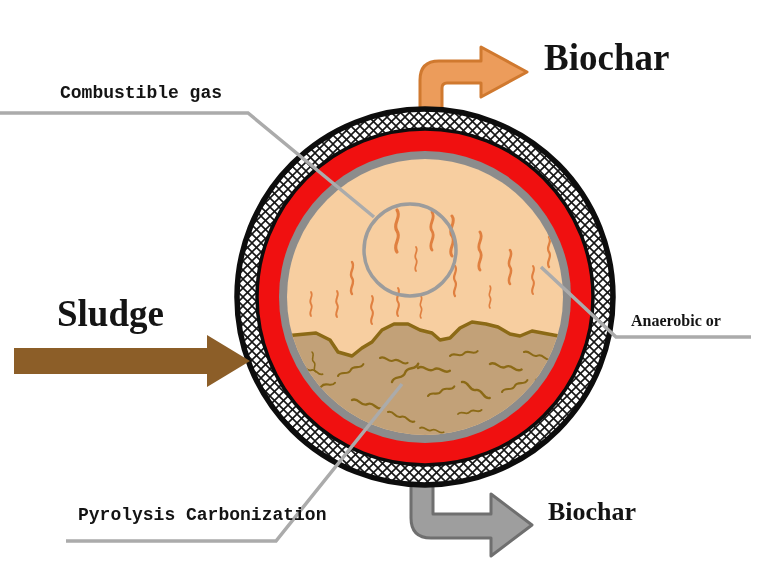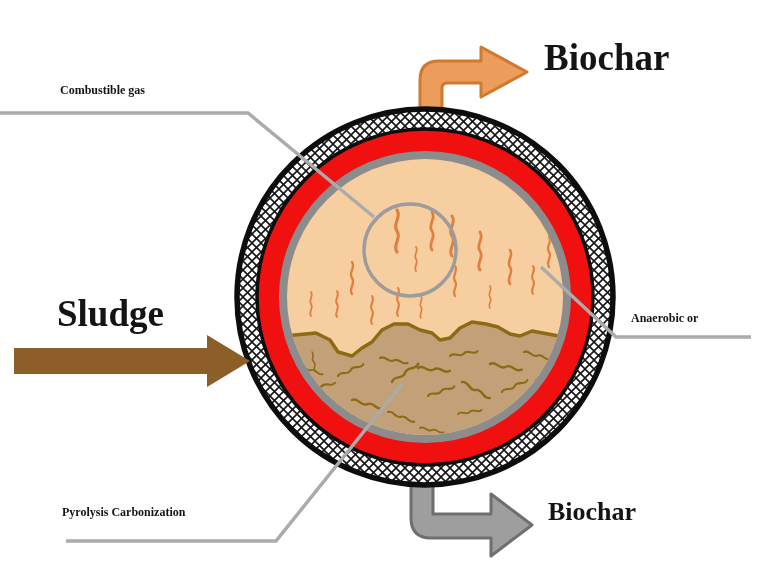--- a/index.html
+++ b/index.html
@@ -1,22 +1,22 @@
 <!DOCTYPE html>
 <html><head>
 <meta charset="utf-8">
 <style>
   html,body{margin:0;padding:0;background:#ffffff;}
   .stage{position:relative;width:768px;height:576px;background:#ffffff;overflow:hidden;
          font-family:"Liberation Serif", serif;}
   .stage svg{position:absolute;left:0;top:0;}
   .lbl{position:absolute;font-weight:bold;color:#141414;white-space:nowrap;line-height:1.1;}
   .lbl-big{font-size:37px;}
-  .lbl-med{font-size:12px;}
-  .lbl-sm{font-size:12px;}
+  .lbl-med{font-size:18px;font-family:Liberation Mono, monospace;}
+  .lbl-sm{font-size:16px;}
 </style>
 </head>
 <body>
 
 <div class="stage">
 
 <svg width="768" height="576" viewBox="0 0 768 576">
   <defs>
     <pattern id="hatch" patternUnits="userSpaceOnUse" width="9" height="9">
       <rect width="9" height="9" fill="#ffffff"></rect>
@@ -108,17 +108,17 @@
 
 <div class="lbl lbl-med" style="left:60px;top:84px;">Combustible gas</div>
 
 <div class="lbl lbl-big" style="left:544px;top:38px;">Biochar</div>
 
 <div class="lbl lbl-big" style="left:57px;top:294px;">Sludge</div>
 
 <div class="lbl lbl-sm" style="left:631px;top:312px;">Anaerobic or</div>
 
 
-<div class="lbl lbl-med" style="left:62px;top:506px;">Pyrolysis Carbonization</div>
+<div class="lbl lbl-med" style="left:78px;top:506px;">Pyrolysis Carbonization</div>
 
 <div class="lbl lbl-big" style="left:548px;top:498px;font-size:26px;">Biochar</div>
 
 </div>
 
 </body></html>

